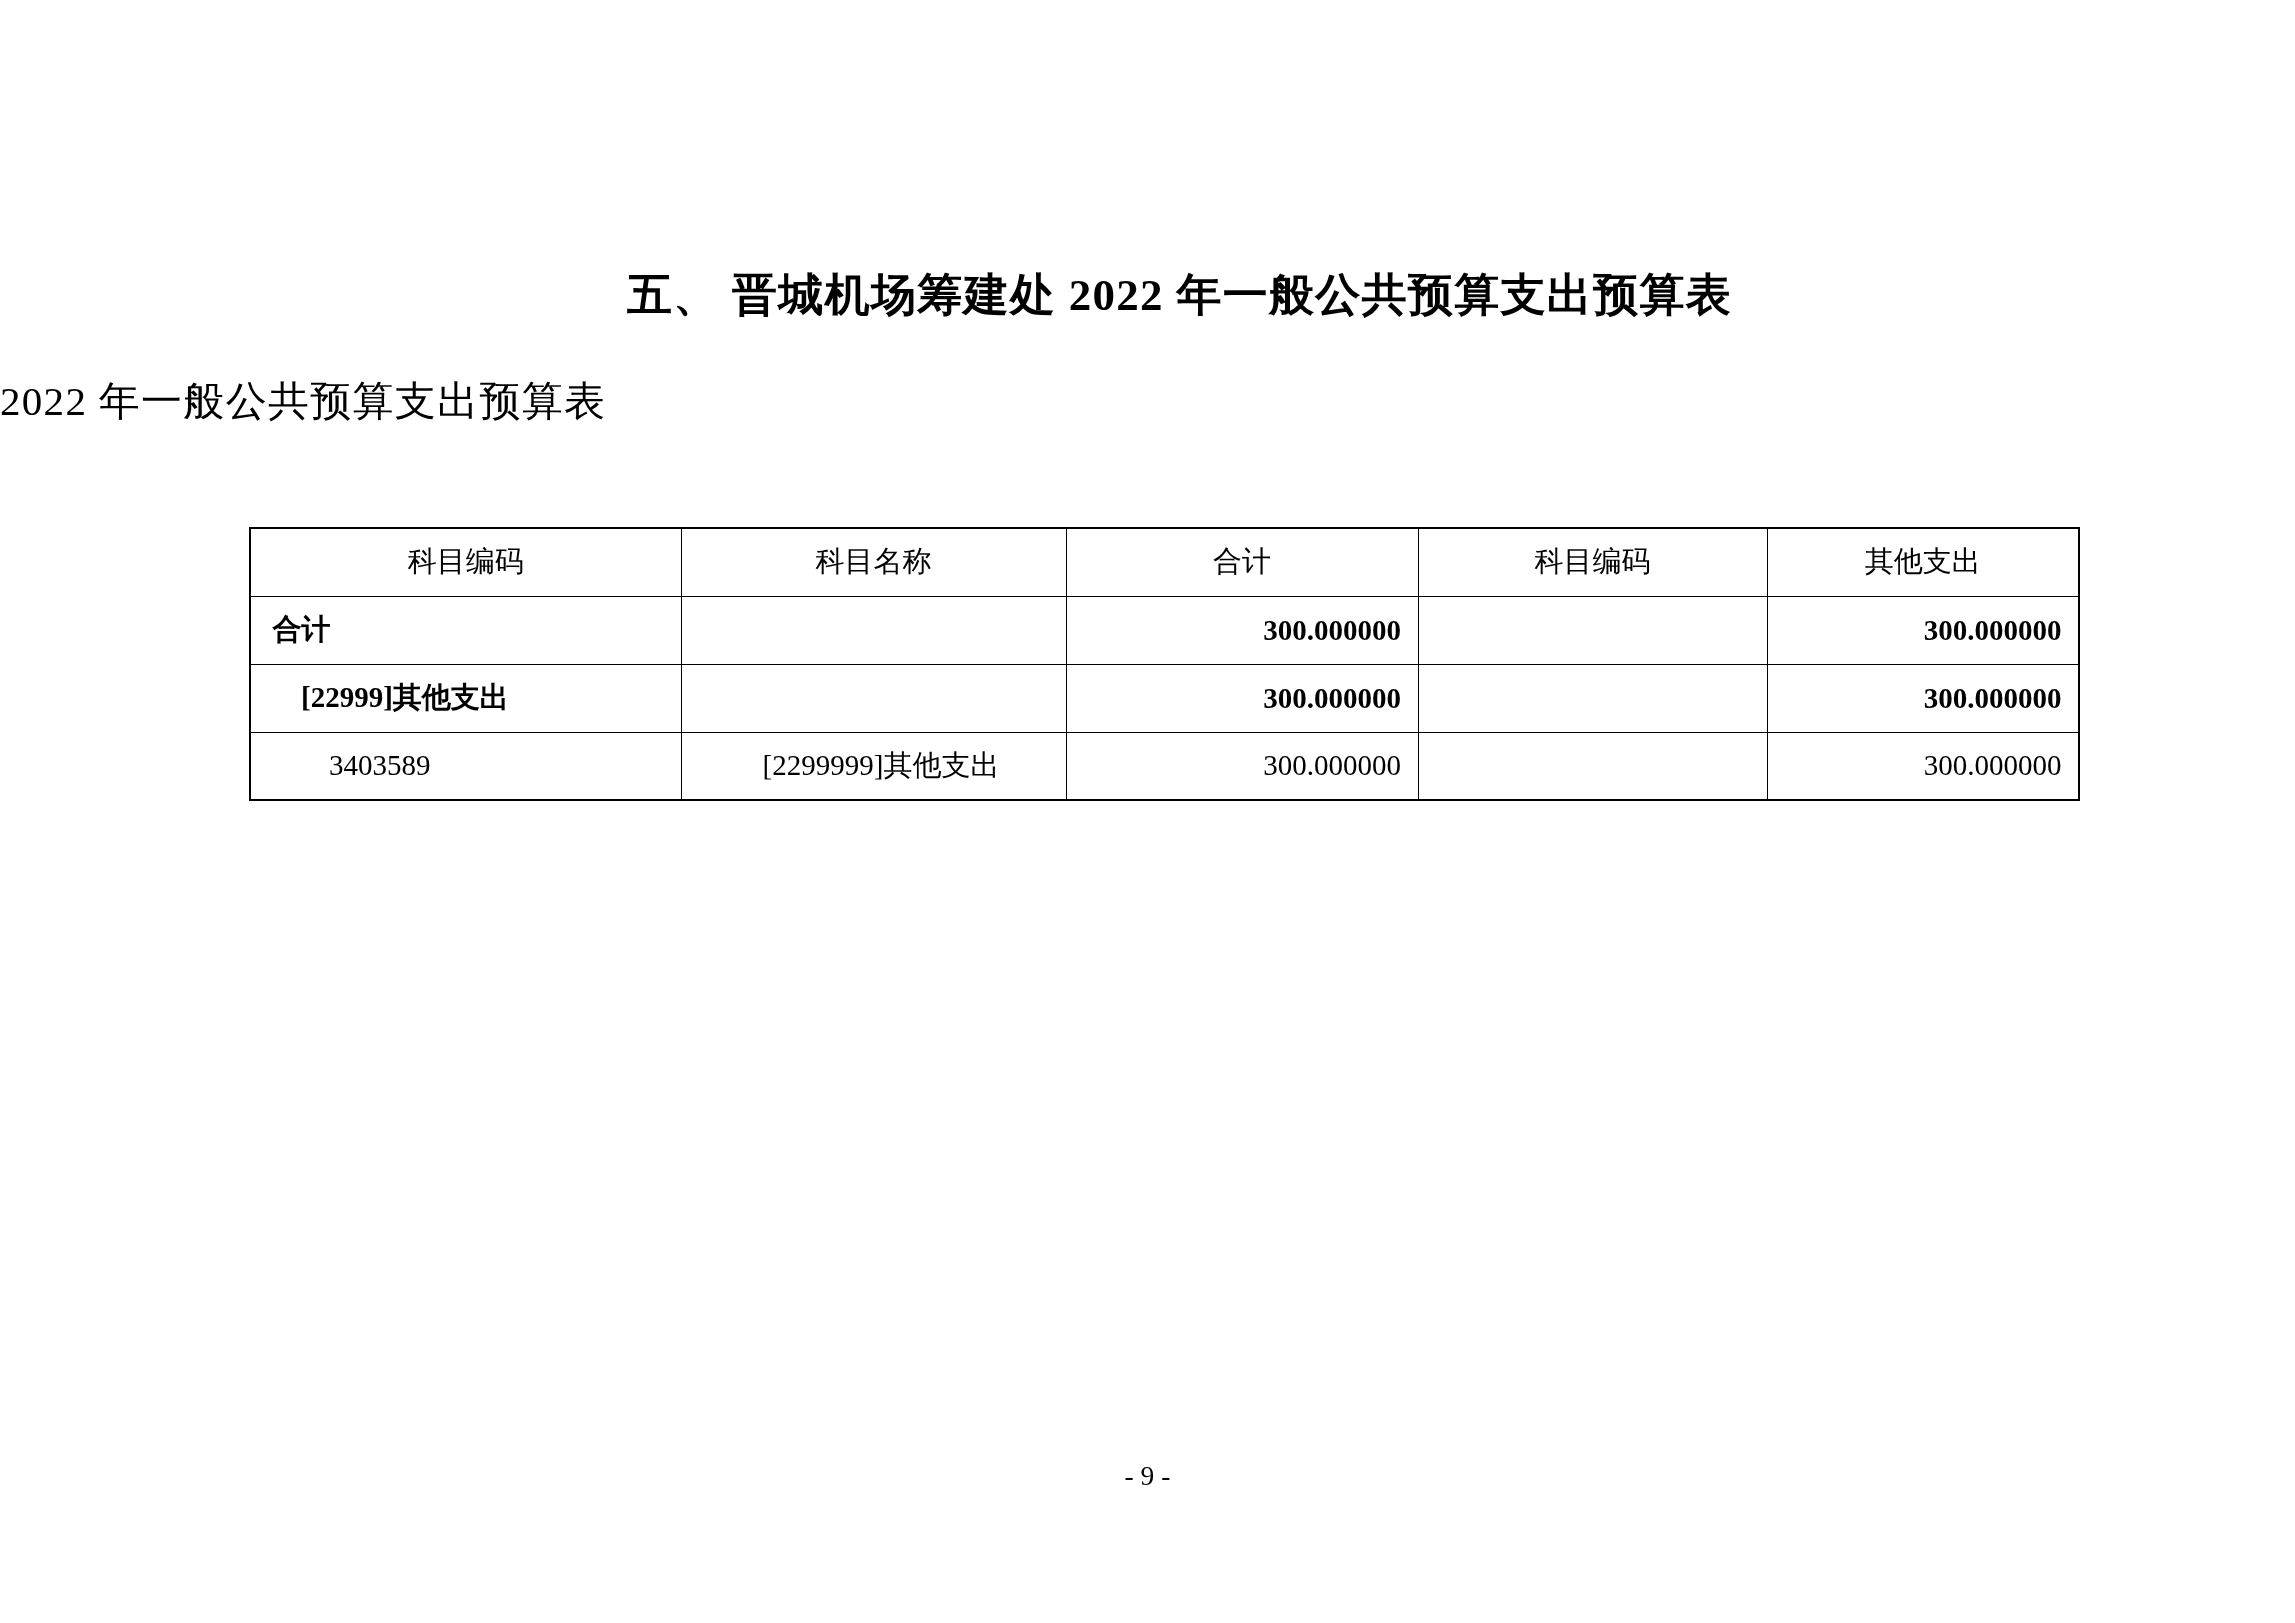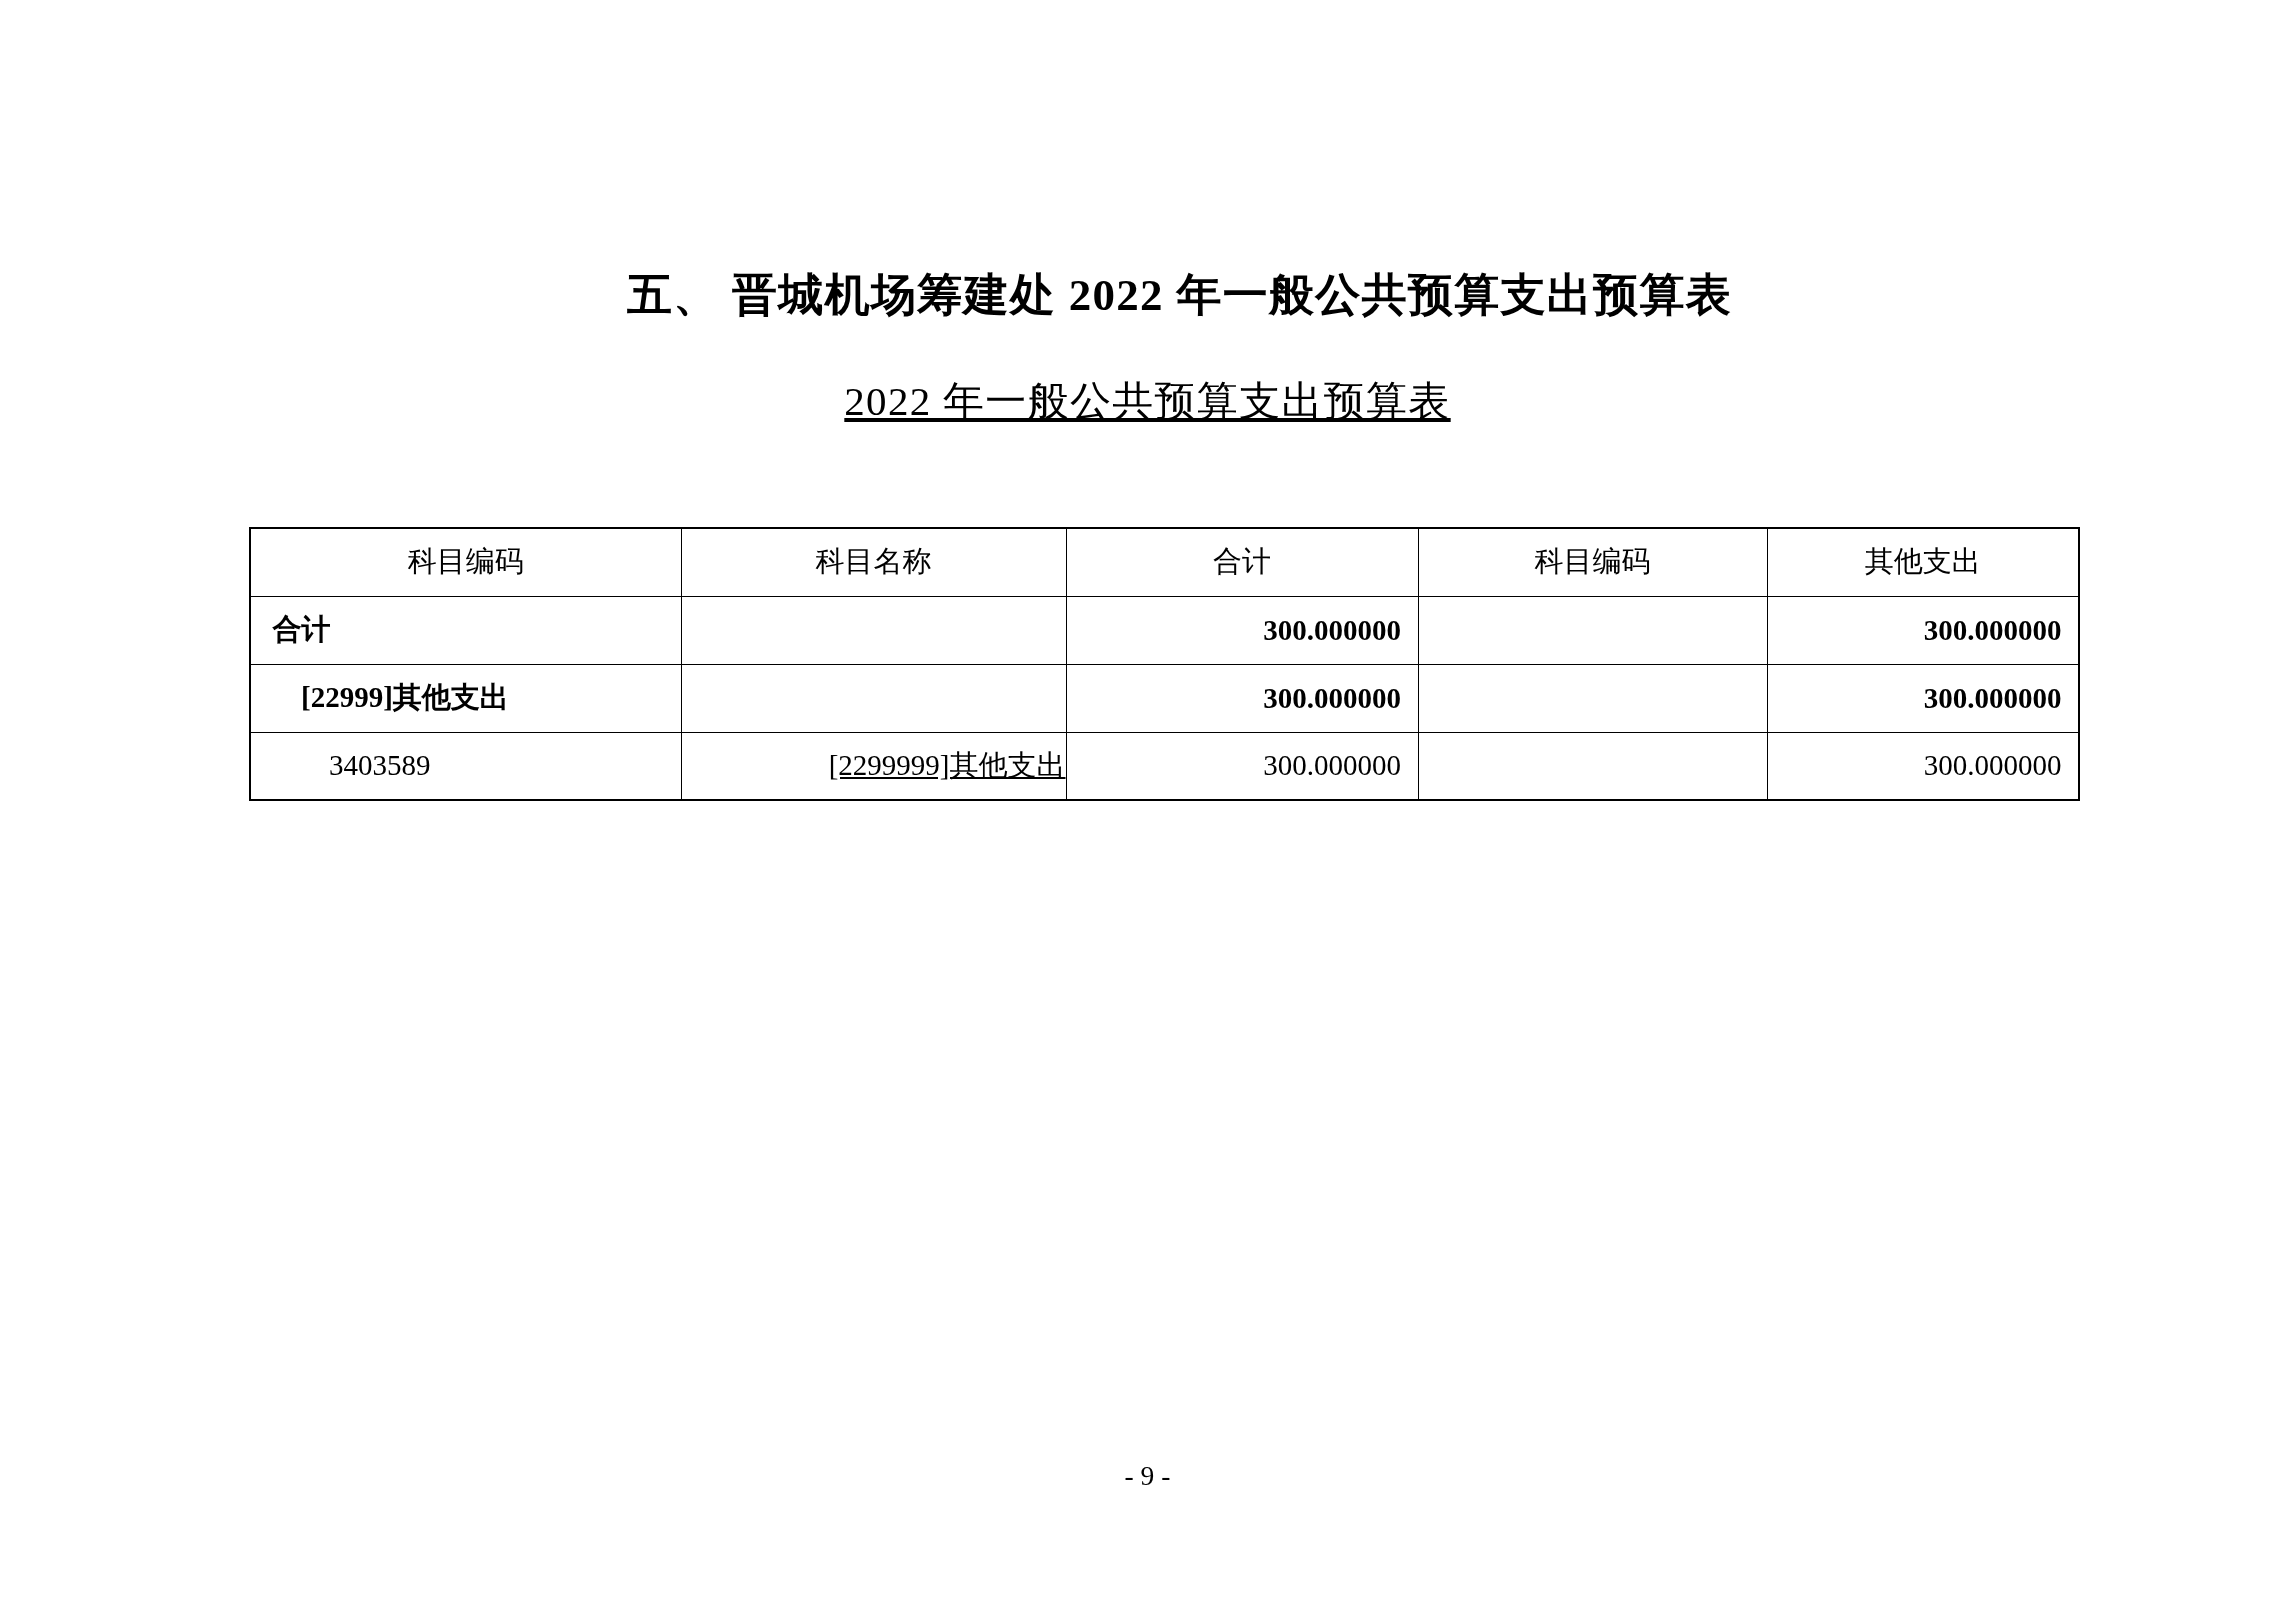--- a/index.html
+++ b/index.html
@@ -27,26 +27,24 @@
     font-size: 45px;
     font-weight: 700;
     letter-spacing: 1.3px;
     white-space: nowrap;
   }
   .doc-subtitle {
     position: absolute;
     top: 374px;
     left: 0;
     width: 100%;
-    text-align: center;
     font-size: 41px;
     font-weight: 400;
     letter-spacing: 1.3px;
     white-space: nowrap;
-    text-decoration: underline;
   }
   .meta-line {
     position: absolute;
     top: 470px;
     left: 249px;
     width: 1829px;
     display: flex;
     justify-content: space-between;
     align-items: baseline;
     font-size: 30px;
@@ -79,23 +77,22 @@
     text-align: center;
     font-weight: 400;
   }
   .budget-table td.code {
     text-align: left;
     padding-left: 21.6px;
   }
   .budget-table td.code.ind-1 { padding-left: 50px; }
   .budget-table td.code.ind-2 { padding-left: 78px; }
   .budget-table td.name {
-    text-align: right;
+    text-align: center;
     padding-left: 15px;
-    text-decoration: underline;
   }
   .budget-table td.num {
     text-align: right;
     padding-right: 16.4px;
   }
   .budget-table tr.r-bold td {
     font-weight: 700;
   }
   .page-number {
     position: absolute;

